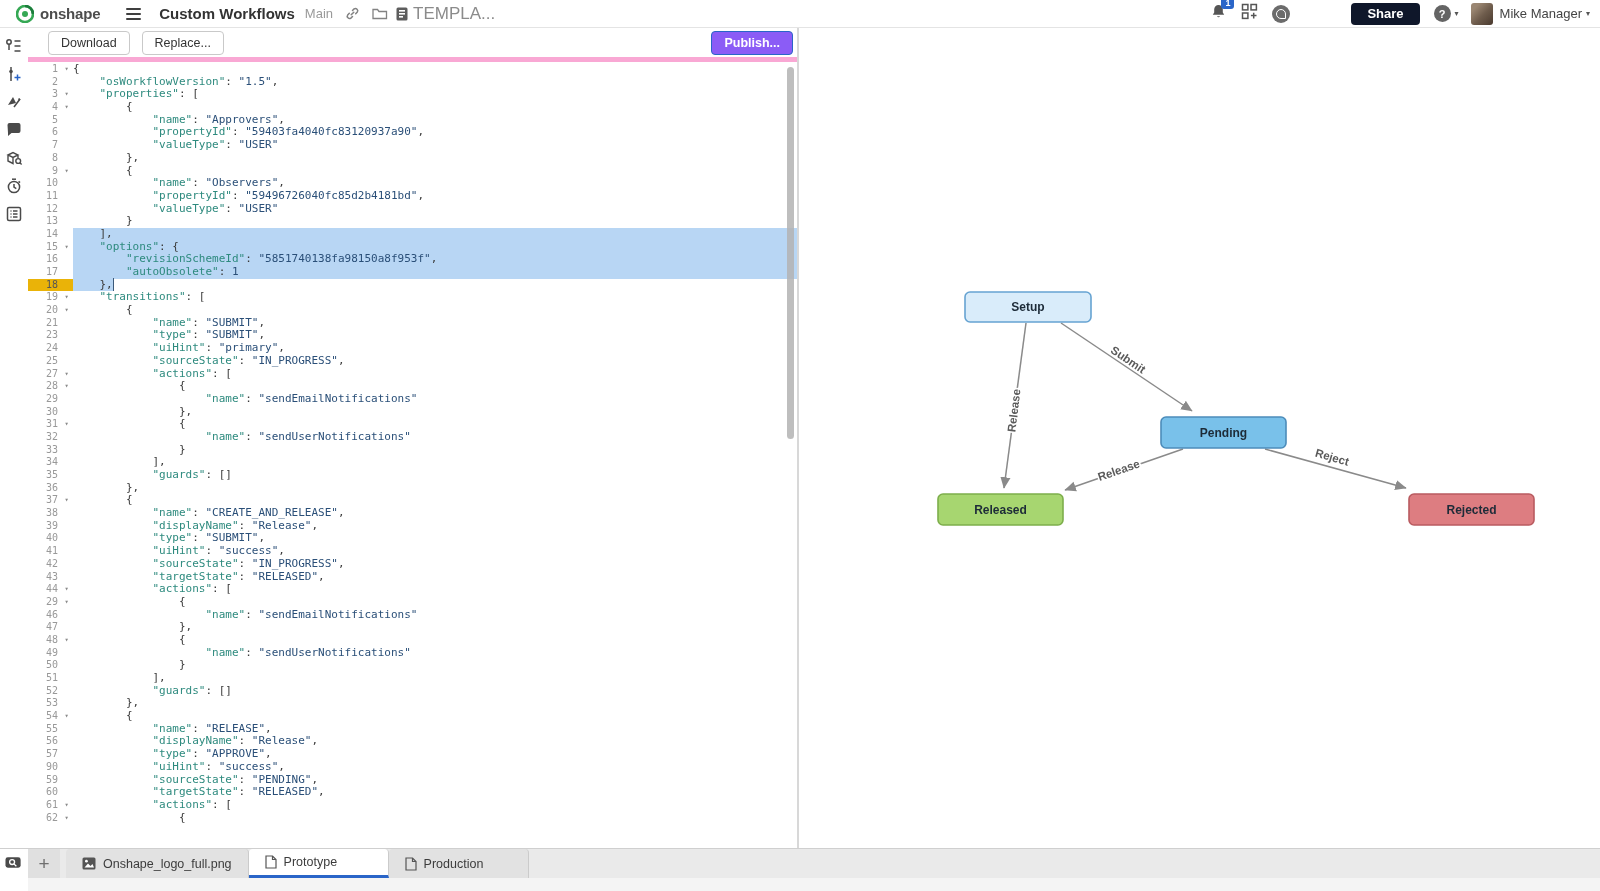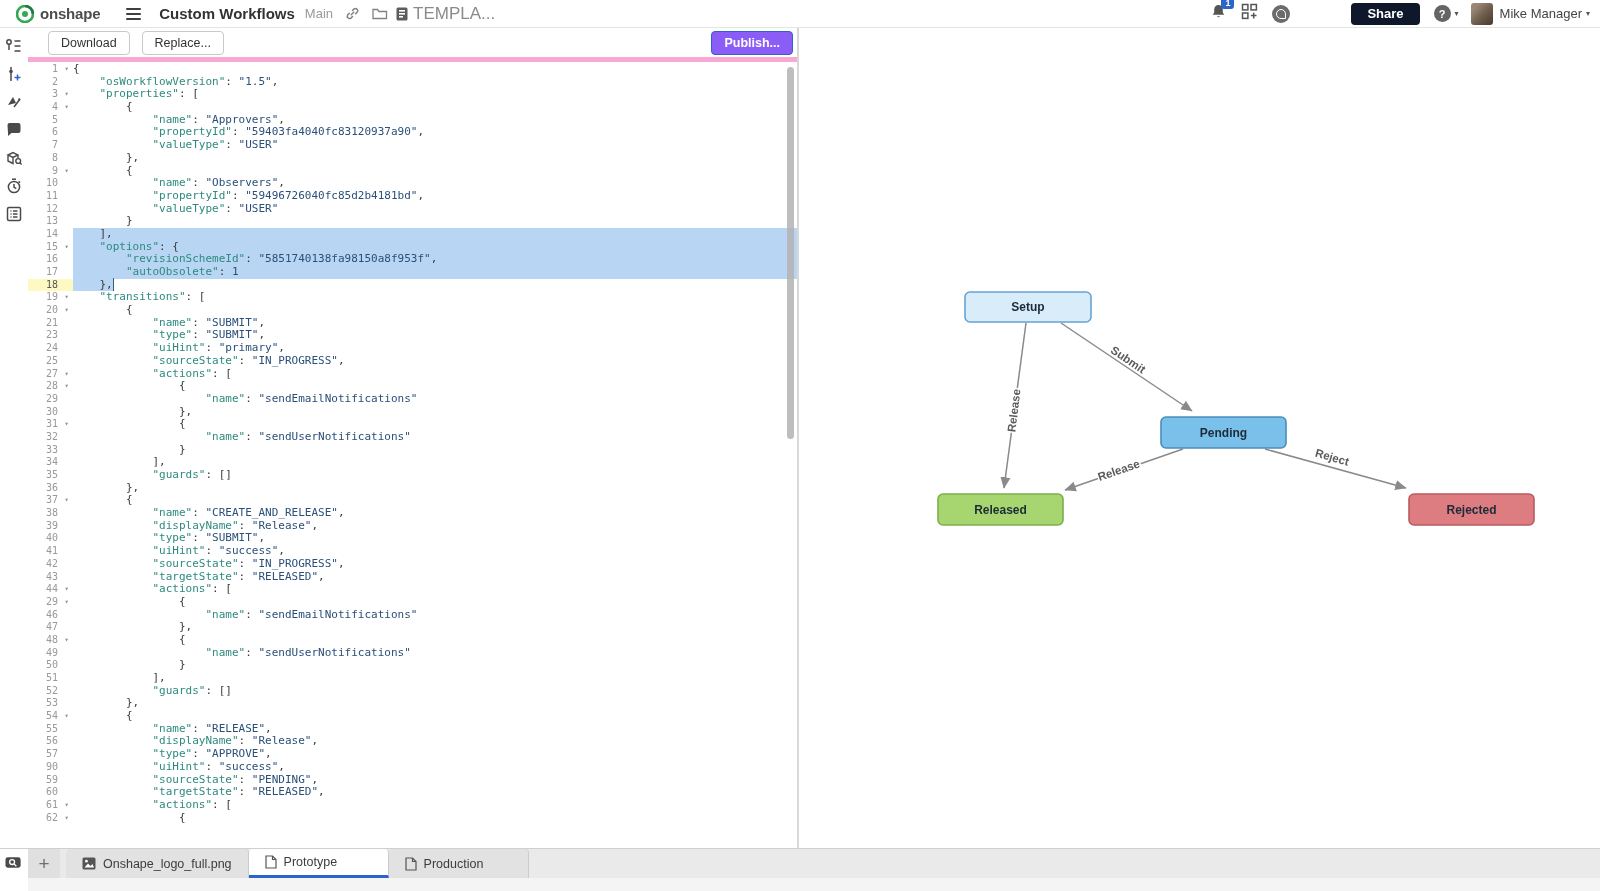--- a/index.html
+++ b/index.html
@@ -52,21 +52,21 @@
   .editor{flex:1;position:relative;overflow:hidden;font-family:"DejaVu Sans Mono",monospace;
     font-size:11px;padding-top:1px;}
   .row{display:flex;height:12.7px;line-height:12.7px;white-space:nowrap;}
   .ln{width:32px;text-align:right;color:#999;font-size:10px;flex-shrink:0;padding-right:2px;}
   .fold{width:13px;text-align:center;color:#8a8a8a;font-size:7px;flex-shrink:0;}
   pre.code{margin:0;flex:1;font:inherit;white-space:pre;color:#3a3a3a;padding-right:14px;}
   .k{color:#2d8a7e;}
   .v{color:#2a4f78;}
   .sel pre.code{background:#b8d6f4;}
   .selpart{background:#b8d6f4;border-right:1.5px solid #3c5a7a;}
-  .gsel .ln,.gsel .fold{background:#fef9c3;color:#555;}
+  .gsel .ln,.gsel .fold{background:#eab308;color:#555;}
   .scrollbar{position:absolute;top:5px;right:3px;width:7px;height:372px;background:#b3b3b3;
     border-radius:4px;opacity:.85;cursor:pointer;}
 
   .canvas{flex:1;position:relative;background:#fff;}
   .canvas svg{position:absolute;left:0;top:0;}
 
   
   .bottombar{height:43px;display:flex;border-top:1px solid #cfcfcf;
     background:linear-gradient(to bottom,#eaeaea 0,#eaeaea 29px,#f4f4f4 29px);}
   .bb-left{width:28px;background:#fff;display:flex;justify-content:center;padding-top:6px;}

